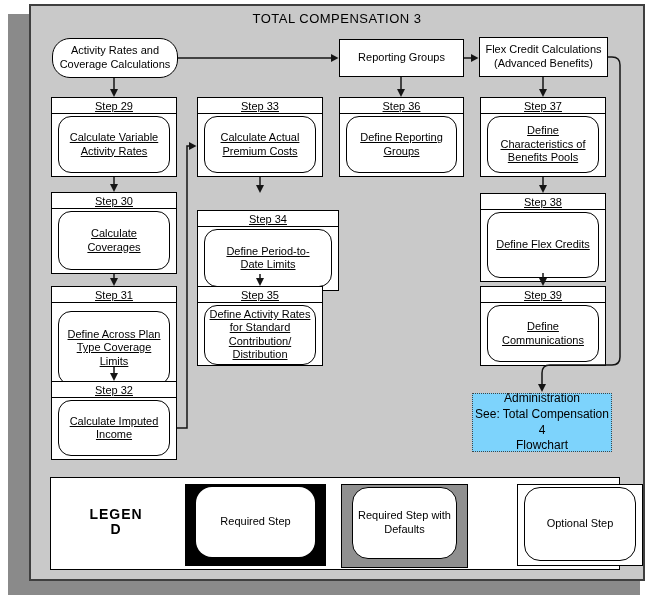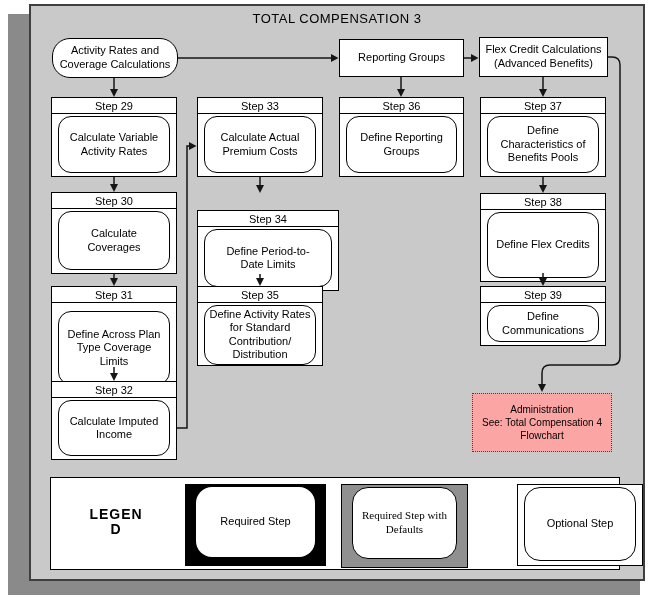--- a/index.html
+++ b/index.html
@@ -14,49 +14,49 @@
 
   .diagram-title { position:absolute; left:29px; top:11px; width:616px; text-align:center;
                    font-size:13px; letter-spacing:.5px; }
 
   
   .box { position:absolute; background:#fff; border:1px solid #000;
          display:flex; align-items:center; justify-content:center;
          text-align:center; font-size:11px; line-height:1.25; white-space:pre-line; padding:1px; }
 
   
-  .step { position:absolute; background:#fff; border:1px solid #000; display:flex; flex-direction:column; }
+  .step { position:absolute; background:#fff; border:1px solid #000; display:flex; flex-direction:column;text-decoration:underline; }
   .step-header { flex:none; height:16px; border-bottom:1px solid #000;
                  display:flex; align-items:center; justify-content:center; font-size:11px; background:#fff; }
   .step-body { flex:1; display:flex; padding:2px 6px 3px; }
   .step-inner { flex:1; border:1px solid #000; border-radius:13px; background:#fff;
                 display:flex; align-items:center; justify-content:center;
                 text-align:center; font-size:11px; line-height:1.22; white-space:pre-line; padding:2px; }
 
   
   .admin-box { position:absolute; left:472px; top:393px; width:140px; height:59px;
-               background:#fca5a5; border:1px dotted #444;
+               background:#7dd3fc; border:1px dotted #444;
                display:flex; align-items:center; justify-content:center;
-               text-align:center; font-size:10px; line-height:1.3; white-space:pre-line; }
+               text-align:center; font-size:12px; line-height:1.3; white-space:pre-line; }
 
   
   svg.connectors { position:absolute; left:0; top:0; pointer-events:none; }
   svg.connectors line, svg.connectors path { stroke:#151515; stroke-width:1.5; fill:none; }
   svg.connectors polygon { fill:#151515; stroke:none; }
 
   
   .legend { position:absolute; left:50px; top:477px; width:570px; height:93px;
             background:#fff; border:1px solid #000; }
   .legend-title { position:absolute; left:10px; top:29px; width:110px; text-align:center;
                   font-size:14px; letter-spacing:1px; line-height:1.1; white-space:pre-line;font-weight:bold; }
   .sample { position:absolute; background:#fff; border:1px solid #000; display:flex; flex-direction:row; }
   .sample-header { flex:none; height:16px; border-bottom:1px solid #000; background:#fff; }
   .sample-body { flex:1; display:flex; padding:2px 10px 8px; }
   .sample-body.fill-black { background:#000; }
-  .sample-body.fill-gray  { background:#909090;font-family:Liberation Serif, serif; }
+  .sample-body.fill-gray  { background:#909090; }
   .sample-body.fill-white { background:#fff; padding:2px 6px 4px; }
   .sample-inner { flex:1; background:#fff; border-radius:16px;
                   display:flex; align-items:center; justify-content:center;
                   text-align:center; font-size:11px; line-height:1.25; white-space:pre-line; }
   .sample-inner.outlined { border:1px solid #000; }
 </style>
 </head>
 <body>
 
 <div class="page">
@@ -140,21 +140,21 @@
 Characteristics of
 Benefits Pools</div>
     </div>
   </div>
   <div class="step" style="left:480px; top:193px; width:126px; height:89px;">
     <div class="step-header">Step 38</div>
     <div class="step-body">
       <div class="step-inner">Define Flex Credits</div>
     </div>
   </div>
-  <div class="step" style="left:480px; top:286px; width:126px; height:60px;">
+  <div class="step" style="left:480px; top:286px; width:126px; height:80px;">
     <div class="step-header">Step 39</div>
     <div class="step-body">
       <div class="step-inner">Define
 Communications</div>
     </div>
   </div>
 
   <div class="admin-box">Administration
 See: Total Compensation 4
 Flowchart</div>

